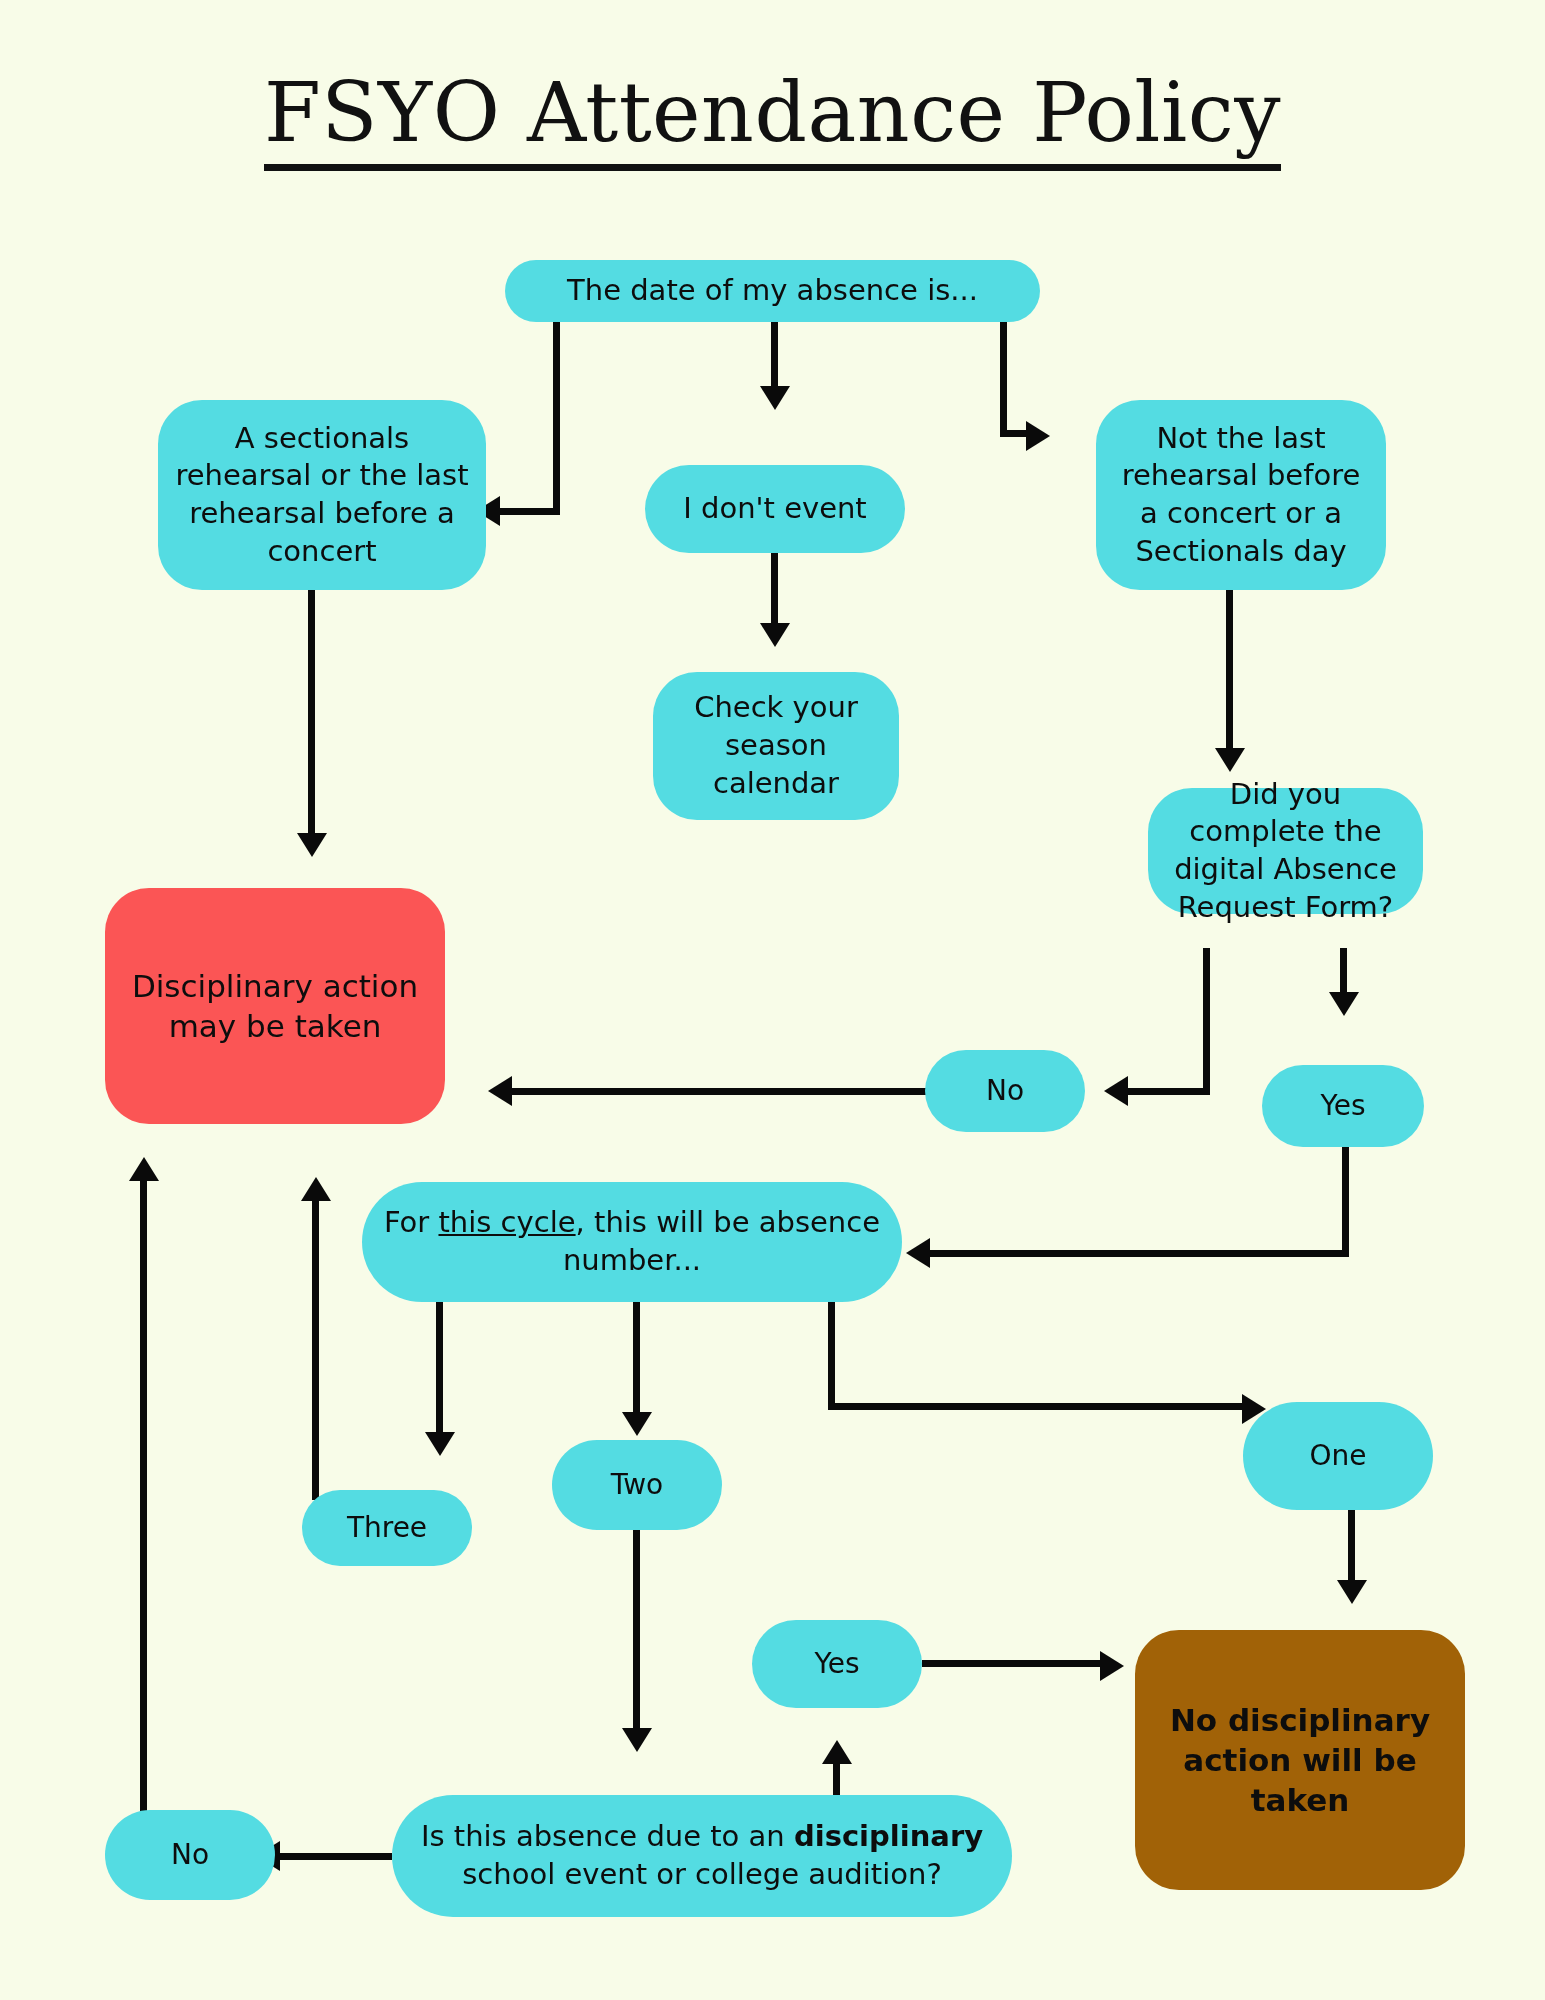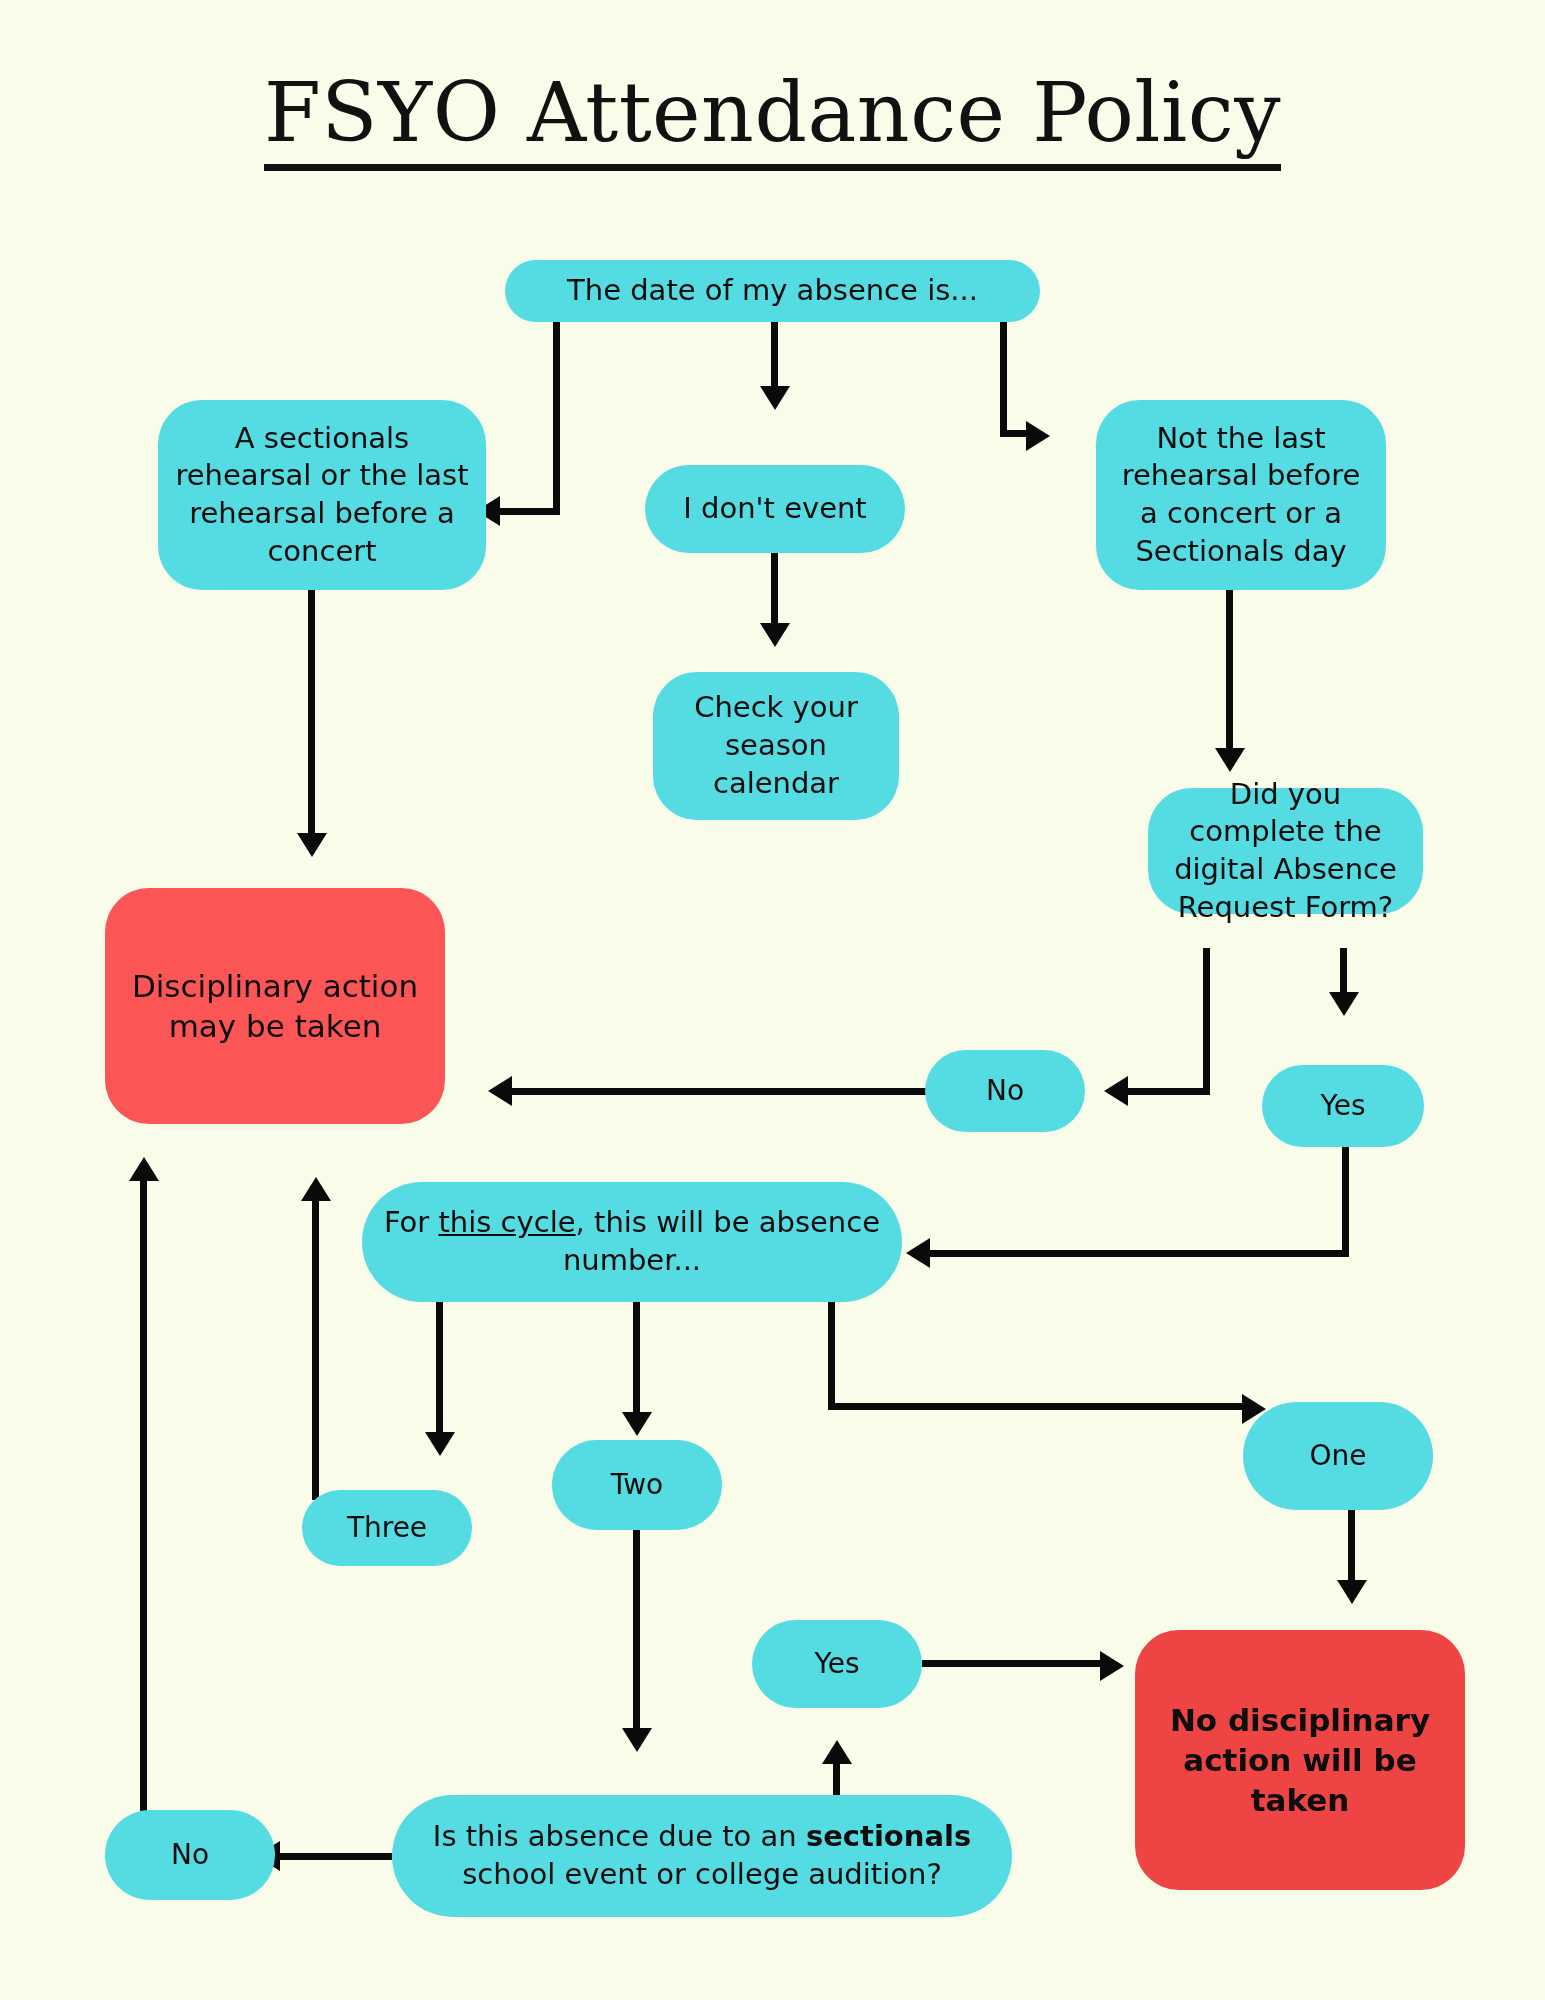--- a/index.html
+++ b/index.html
@@ -38,21 +38,21 @@
     color:#0d0d0d;
     background:#54DCE2;
     border-radius:44px;
     padding:16px 14px;
     font-size:29px;
     line-height:1.30;
     z-index:3;
   }
   .node.pill{border-radius:999px;}
   .node.red{background:#FB5555;font-weight:normal;border-radius:44px;}
-  .node.green{background:#ef4444;font-weight:bold;border-radius:44px;}
+  .node.green{background:#a16207;font-weight:bold;border-radius:44px;}
   .node.small{font-size:28px;}
   .node u{text-decoration:underline;}
   .node b{font-weight:bold;}
 
   
   .ln{position:absolute;background:#0a0a0a;z-index:1;}
   .vl{width:7px;}
   .hl{height:7px;}
   .arw{position:absolute;width:0;height:0;z-index:2;}
   .arw.down{border-left:15px solid transparent;border-right:15px solid transparent;border-top:24px solid #0a0a0a;}
@@ -170,21 +170,21 @@
   <div class="arw down" style="left:622px;top:1728px;"></div>
 
   <div class="ln vl" style="left:1348px;top:1452px;width:7px;height:130px;"></div>
   <div class="arw down" style="left:1337px;top:1580px;"></div>
 
   <div class="node green" style="left:1135px;top:1630px;width:330px;height:260px;font-size:31px;">
     <span>No disciplinary action will be taken</span>
   </div>
 
   <div class="node pill" style="left:392px;top:1795px;width:620px;height:122px;">
-    <span><span>Is this absence due to an </span><b>sectionals</b><span> school event or college audition?</span></span>
+    <span><span>Is this absence due to an </span><b>disciplinary</b><span> school event or college audition?</span></span>
   </div>
 
   <div class="ln vl" style="left:833px;top:1762px;width:7px;height:40px;"></div>
   <div class="arw up" style="left:822px;top:1740px;"></div>
 
   <div class="node pill small" style="left:752px;top:1620px;width:170px;height:88px;">
     <span>Yes</span>
   </div>
 
   <div class="ln hl" style="left:922px;top:1660px;width:185px;height:7px;"></div>

